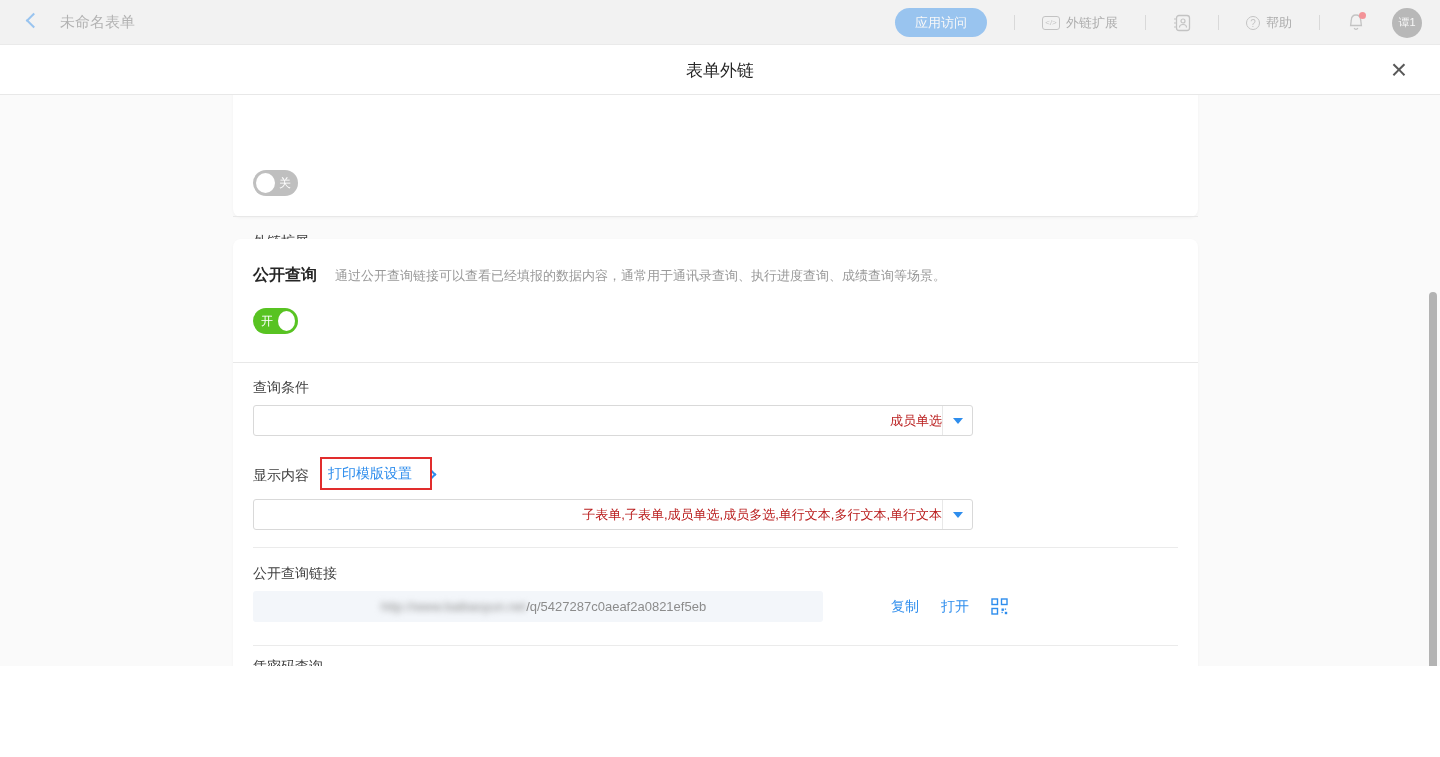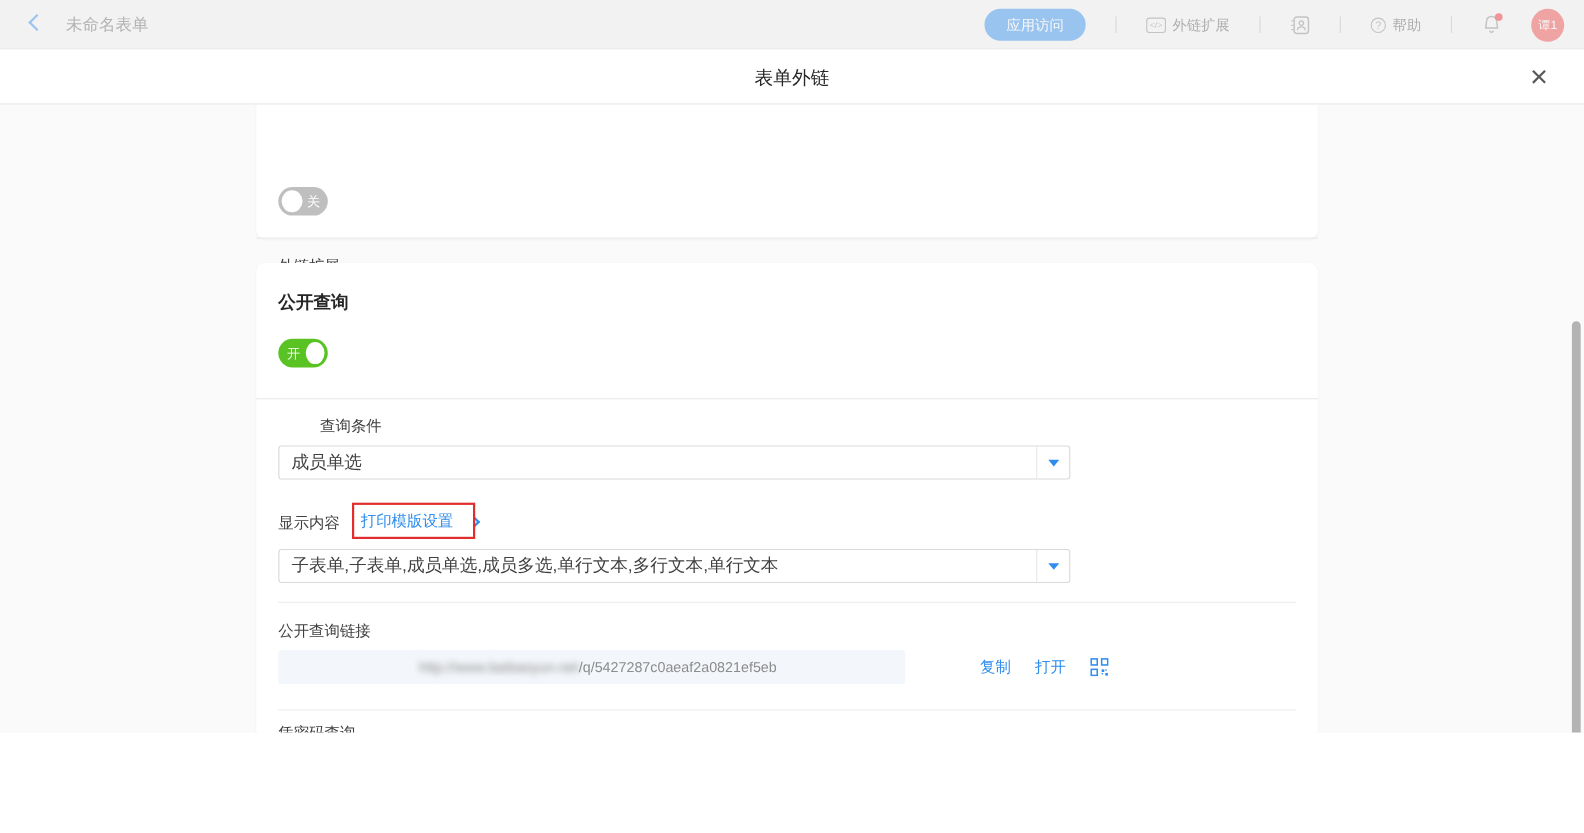--- a/index.html
+++ b/index.html
@@ -13,21 +13,21 @@
   .back-chev { position:absolute; left:28px; top:15px; width:11px; height:11px; border-left:2px solid #2e8ded; border-bottom:2px solid #2e8ded; transform:rotate(45deg); }
   .tb-title { position:absolute; left:60px; top:13px; font-size:15px; color:#666; }
   .tb-right { position:absolute; right:18px; top:0; height:45px; display:flex; align-items:center; gap:27px; }
   .pill-btn { height:29px; padding:0 20px; background:#2e8ded; color:#fff; font-size:13px; border:none; border-radius:15px; display:flex; align-items:center; }
   .tb-sep { width:1px; height:15px; background:#bbb; }
   .tb-item { display:flex; align-items:center; gap:6px; font-size:13px; color:#595959; }
   .mini-code { width:18px; height:14px; border:1px solid #8c8c8c; border-radius:3px; font-size:8px; line-height:12px; text-align:center; color:#8c8c8c; }
   .q-circle { width:14px; height:14px; border:1px solid #8c8c8c; border-radius:50%; font-size:10px; line-height:13px; text-align:center; color:#8c8c8c; }
   .bell-wrap { position:relative; width:18px; height:20px; }
   .bell-dot { position:absolute; right:-1px; top:-1px; width:7px; height:7px; background:#f5222d; border-radius:50%; }
-  .avatar { width:30px; height:30px; border-radius:50%; background:#ef4444; color:#fff; font-size:11px; display:flex; align-items:center; justify-content:center; }
+  .avatar { width:30px; height:30px; border-radius:50%; background:#737373; color:#fff; font-size:11px; display:flex; align-items:center; justify-content:center; }
 
   
   .modal-header { position:absolute; left:0; top:45px; width:1440px; height:50px; background:#fff; border-bottom:1px solid #e8e8e8; z-index:5; }
   .modal-title { position:absolute; left:0; right:0; top:0; height:50px; display:flex; align-items:center; justify-content:center; font-size:17px; font-weight:500; color:#262626; }
   .modal-close { position:absolute; right:24px; top:8px; width:34px; height:34px; font-size:28px; font-weight:300; color:#595959; display:flex; align-items:center; justify-content:center; cursor:pointer; background:none; border:none; }
 
   .content { position:absolute; left:0; top:95px; width:1440px; height:662px; background:#fafafa; overflow:hidden; }
   .card { position:absolute; left:233px; width:965px; background:#fff; border-radius:8px; box-shadow:0 1px 3px rgba(0,0,0,.04); }
   .card1 { top:-30px; height:152px; }
   .card2 { top:144px; height:496px; }
@@ -39,21 +39,21 @@
 
   
   .toggle { position:absolute; width:45px; height:26px; border-radius:13px; display:flex; align-items:center; cursor:pointer; }
   .toggle .knob { width:20px; height:20px; background:#fff; border-radius:50%; }
   .toggle .t-label { color:#fff; font-size:12px; }
   .toggle.off { background:#bfbfbf; justify-content:flex-start; padding:0 7px 0 3px; gap:4px; }
   .toggle.on  { background:#58c322; justify-content:flex-end; padding:0 3px 0 8px; gap:5px; }
 
   
   .select { position:absolute; left:20px; width:720px; height:31px; background:#fff; border:1px solid #d9d9d9; border-radius:3px; display:flex; cursor:pointer; }
-  .select .sel-text { flex:1; font-size:16px; color:#404040; line-height:29px; padding-left:11px; overflow:hidden; white-space:nowrap; }
+  .select .sel-text { flex:1; font-size:13px; color:#b91c1c; line-height:29px; padding-left:11px; overflow:hidden; white-space:nowrap;text-align:right; }
   .select .sel-arrow { width:30px; border-left:1px solid #e8e8e8; display:flex; align-items:center; justify-content:center; }
   .tri-down { width:0; height:0; border-left:5px solid transparent; border-right:5px solid transparent; border-top:6px solid #2e8ded; }
 
   
   .pq-titlebar { position:absolute; left:20px; top:26px; display:flex; align-items:center; gap:18px; width:920px; }
   .pq-title { font-size:16px; font-weight:bold; color:#262626; }
   .pq-desc { font-size:13px; color:#999; }
 
   .link-row { position:absolute; display:flex; align-items:center; gap:16px; }
   .blue-link { color:#2e8ded; font-size:14px; cursor:pointer; text-decoration:none; }
@@ -128,30 +128,31 @@
       <div class="toggle off" style="left:20px; top:194px;">
         <span class="knob"></span>
         <span class="t-label">关</span>
       </div>
     </div>
 
     <div class="card card2">
 
       <div class="pq-titlebar">
         <span class="pq-title">公开查询</span>
+        <span class="pq-desc">通过公开查询链接可以查看已经填报的数据内容，通常用于通讯录查询、执行进度查询、成绩查询等场景。</span>
       </div>
 
       <div class="toggle on" style="left:20px; top:69px;">
         <span class="t-label">开</span>
         <span class="knob"></span>
       </div>
 
       <div class="divider-full" style="top:123px;"></div>
 
-      <div class="field-label" style="top:140px;margin-left:38px;">查询条件</div>
+      <div class="field-label" style="top:140px;">查询条件</div>
       <div class="select" style="top:166px;">
         <span class="sel-text">成员单选</span>
         <span class="sel-arrow">
             <span class="tri-down"></span>
           </span>
       </div>
 
       <div class="field-label" style="top:228px;">显示内容</div>
       <div class="link-row" style="left:95px; top:226px;">
         <span class="blue-link">打印模版设置</span>

